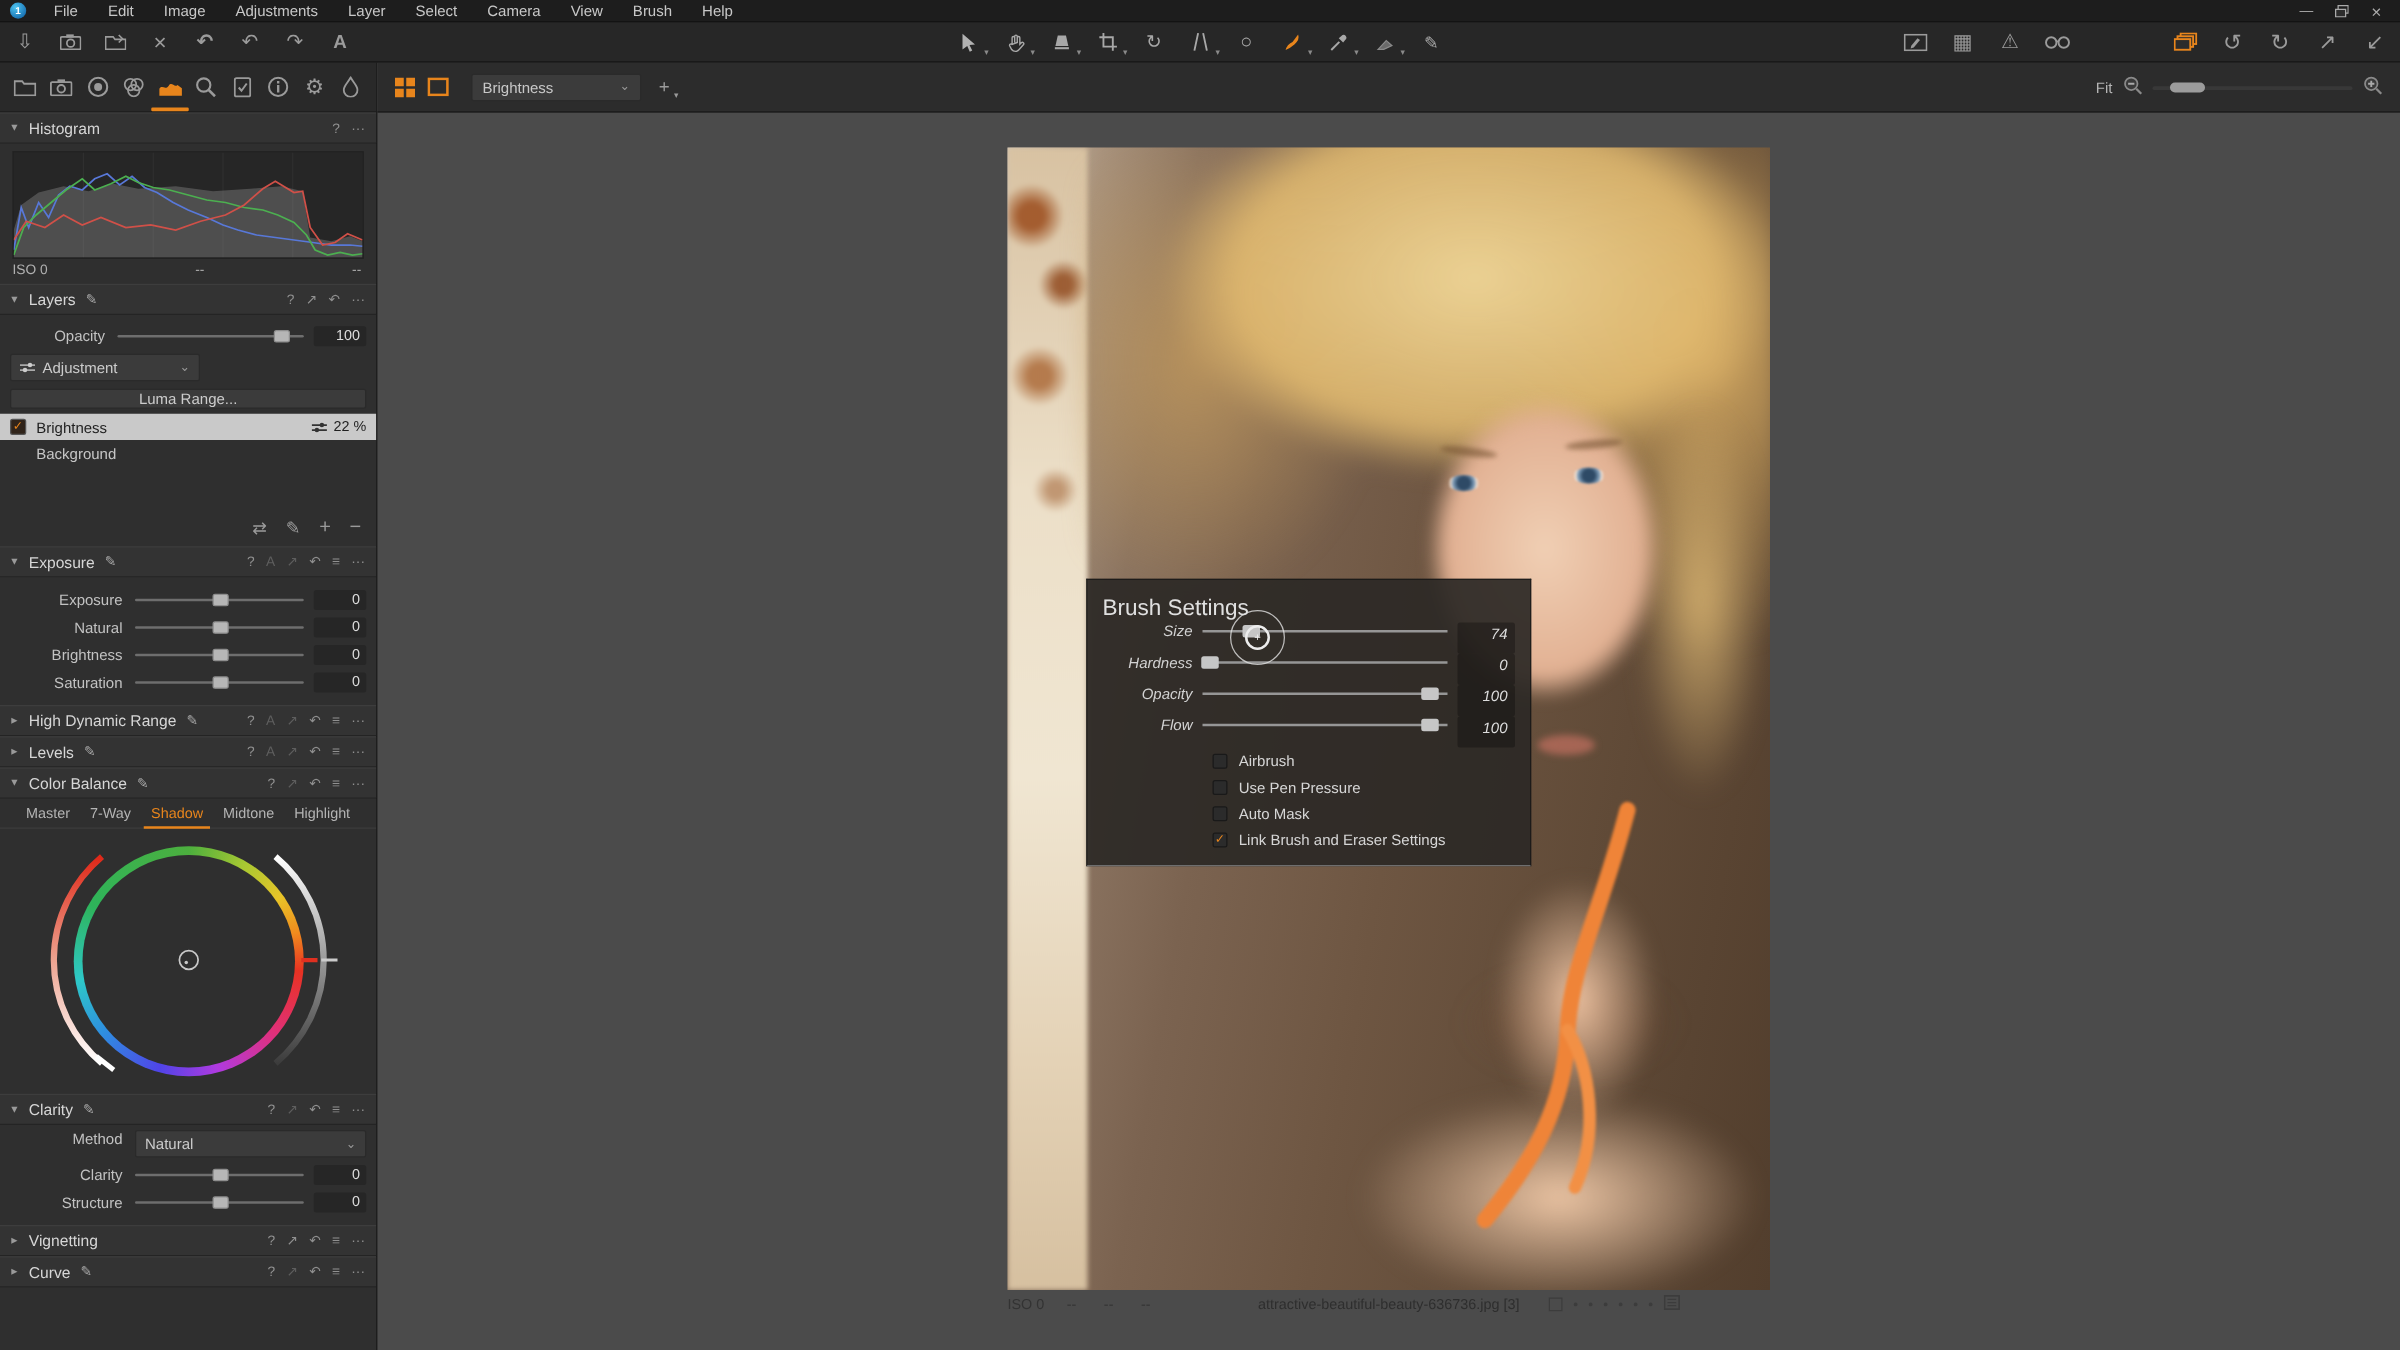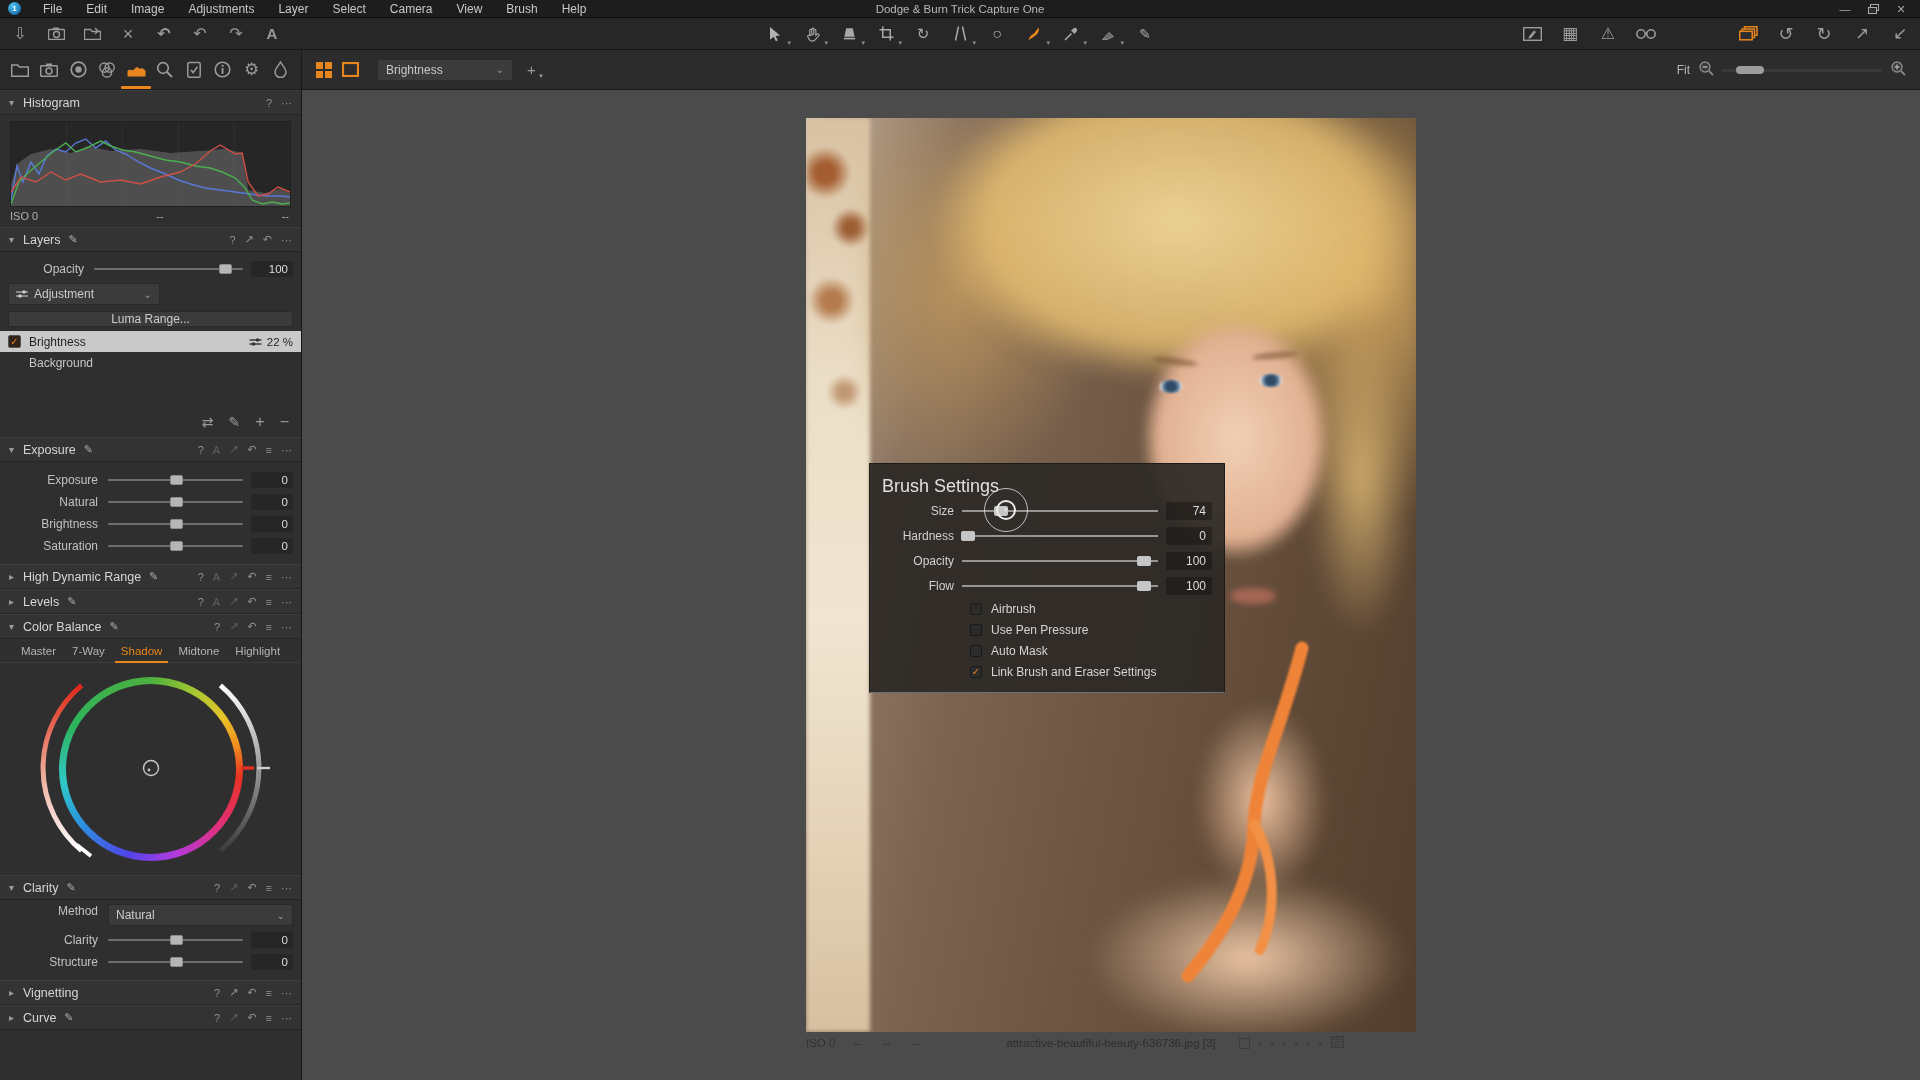--- a/index.html
+++ b/index.html
@@ -108,21 +108,21 @@
   .pl-brow{width:46px;height:7px;border-radius:50%;background:rgba(118,84,50,.6);filter:blur(2px);}
   .pl-eye{width:26px;height:13px;border-radius:50%;background:radial-gradient(circle at 50% 50%,#2e4a66 0 32%,#7d9cb8 58%,rgba(240,235,228,.75) 72%,transparent 85%);filter:blur(1px);}
   .pl-mouth{left:424px;top:470px;width:46px;height:16px;border-radius:50%;background:rgba(188,110,94,.75);filter:blur(3px);}
   .pl-neck{left:360px;top:560px;width:190px;height:270px;background:radial-gradient(ellipse 46% 48% at 50% 45%,#ecc1a0,rgba(220,165,125,0) 75%);filter:blur(7px);}
   .pl-chest{left:210px;top:730px;width:420px;height:220px;background:radial-gradient(ellipse 50% 50% at 55% 50%,#edc6a5,rgba(226,176,138,0) 76%);filter:blur(9px);}
   .pl-neck-shadow{left:330px;top:640px;width:240px;height:120px;background:radial-gradient(ellipse 50% 50% at 50% 50%,rgba(120,78,52,.45),transparent 72%);filter:blur(10px);}
   .necklace{left:0;top:0;filter:blur(1.2px);}
   
   .popup{position:absolute;left:567px;top:373px;width:356px;height:230px;background:rgba(44,41,38,.93);border:1px solid rgba(20,20,20,.7);border-bottom:1px solid #6e6e6e;padding:12px;color:#ddd;}
   .ptitle2{font-size:18px;color:#e0e0e0;height:22px;}
-  .prow{display:flex;align-items:center;height:25px;}
+  .prow{display:flex;height:25px;font-style:italic;}
   .plabel{width:80px;text-align:right;padding-right:8px;color:#d2d2d2;flex:none;}
   .ptrack{position:relative;flex:1;height:14px;}
   .ptrack::before{content:'';position:absolute;left:0;right:0;top:6px;height:2px;background:#969696;}
   .pthumb{position:absolute;top:2px;width:14px;height:10px;background:#c6c6c6;border-radius:2px;margin-left:-7px;}
   .pval{width:46px;margin-left:8px;text-align:right;background:rgba(0,0,0,.28);border-radius:2px;padding:2px 6px;flex:none;}
   .optrow{display:flex;align-items:center;height:21px;margin-left:88px;gap:9px;}
   .optbox{width:12px;height:12px;background:#2b2b2b;border:1px solid #191919;border-radius:2px;display:flex;align-items:center;justify-content:center;color:var(--accent);font-size:10px;font-weight:bold;}
   .optlabel{color:#d6d6d6;}
   .brushcursor{position:absolute;left:114px;top:24px;width:44px;height:44px;border:1px solid rgba(225,225,225,.8);border-radius:50%;display:flex;align-items:center;justify-content:center;z-index:3;}
   .brushcursor .inner{width:20px;height:20px;border:2px solid #ececec;border-radius:50%;display:flex;align-items:center;justify-content:center;color:#f0f0f0;font-size:9px;line-height:1;}
@@ -142,21 +142,20 @@
   <span class="menuitem">File</span>
   <span class="menuitem">Edit</span>
   <span class="menuitem">Image</span>
   <span class="menuitem">Adjustments</span>
   <span class="menuitem">Layer</span>
   <span class="menuitem">Select</span>
   <span class="menuitem">Camera</span>
   <span class="menuitem">View</span>
   <span class="menuitem">Brush</span>
   <span class="menuitem">Help</span>
-  <span class="wintitle">Dodge &amp; Burn Trick Capture One</span>
   <div class="winctrl">
     <span class="winbtn">—</span>
     <span class="winbtn">
         <svg width="11" height="10" viewBox="0 0 11 10">
           <rect x="2.5" y="0.5" width="8" height="6" fill="none" stroke="#aaa"></rect>
           <rect x="0.5" y="3.5" width="8" height="6" fill="#2c2c2c" stroke="#aaa"></rect>
         </svg>
       </span>
     <span class="winbtn" style="font-size:14px">×</span>
   </div>

